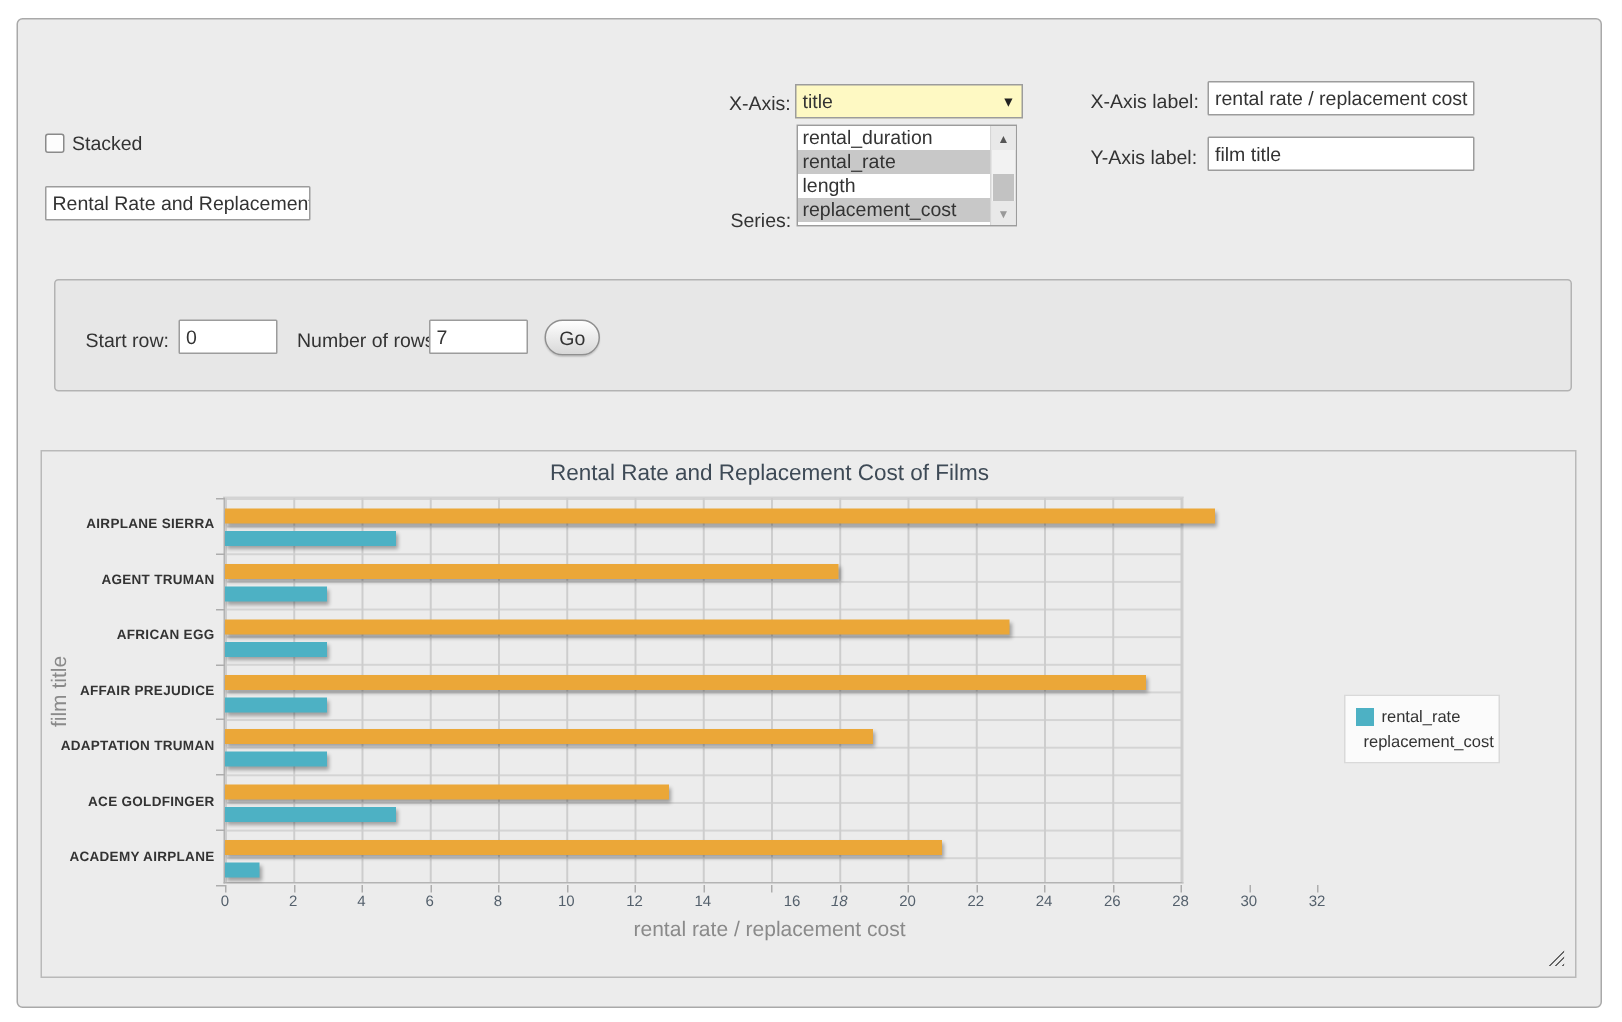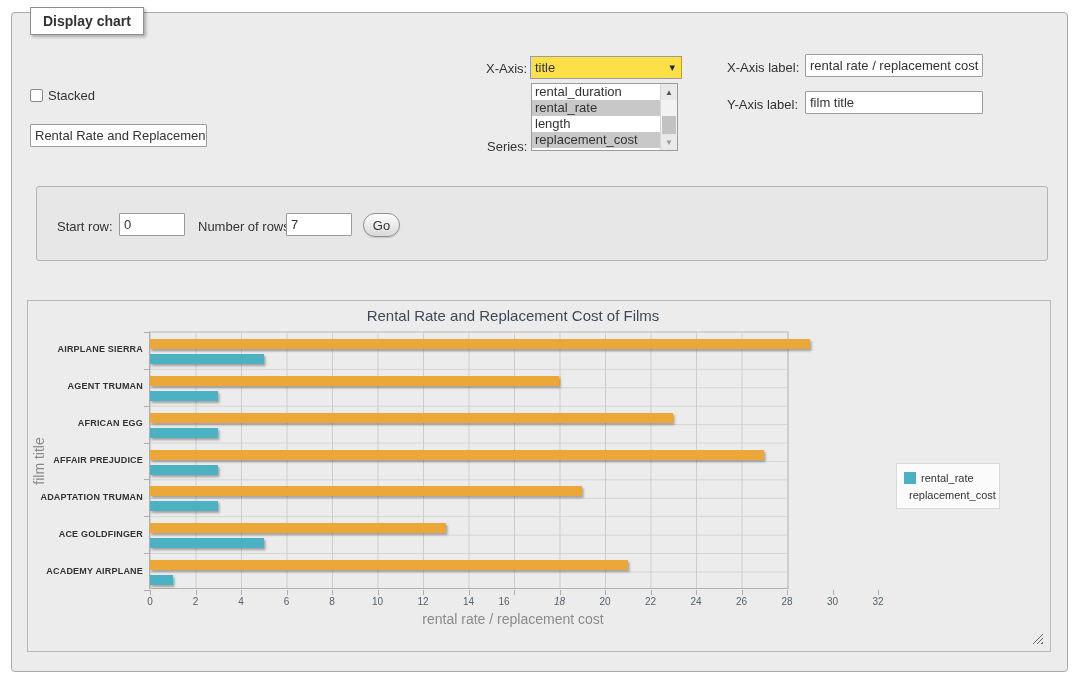--- a/index.html
+++ b/index.html
@@ -27,21 +27,21 @@
   .tbox { background:#fff; border:1px solid #9c9c9c; border-radius:1px; padding:3px 4px;
     font-size:13px; color:#333; white-space:nowrap; overflow:hidden; }
   .title-tbox { position:absolute; left:30px; top:124px; width:177px; height:23px; }
 
   .lbl { position:absolute; font-size:13px; color:#333; }
   .xaxis-lbl   { left:486px; top:61px; }
   .series-lbl  { left:487px; top:139px; }
   .xlabel-lbl  { left:727px; top:60px; }
   .ylabel-lbl  { left:727px; top:97px; }
 
-  .select { position:absolute; left:530px; top:56px; width:152px; height:23px; background:#fde047;
+  .select { position:absolute; left:530px; top:56px; width:152px; height:23px; background:#fef9c3;
     border:1px solid #9c9c9c; display:flex; align-items:center; padding:0 4px; }
   .select .sel-text { flex:1; }
   .select .arrow { font-size:11px; color:#222; margin-right:2px; }
 
   .listbox { position:absolute; left:531px; top:83px; width:147px; height:68px; background:#fff;
     border:1px solid #9c9c9c; display:flex; }
   .lb-opts { flex:1; overflow:hidden; }
   .lb-opt { height:16px; line-height:16px; padding-left:3px; font-size:13px; white-space:nowrap; }
   .lb-opt.selected { background:#c8c8c8; }
   .lb-scroll { width:17px; background:#f2f2f2; border-left:1px solid #d6d6d6; position:relative; }
@@ -97,21 +97,20 @@
   .legend-text { font-size:11px; color:#333; }
   .resize-handle { position:absolute; right:7px; bottom:7px; width:11px; height:11px;
     background:repeating-linear-gradient(135deg, transparent 0 2px, #666 2px 3px);
     clip-path:polygon(100% 0, 100% 100%, 0 100%); }
 </style>
 </head>
 <body>
 
 <div class="screen">
   <div class="fieldset"></div>
-  <div class="legend-box">Display chart</div>
 
 
   <div class="check-row">
     <span class="checkbox"></span>
     <span>Stacked</span>
   </div>
 
   <div class="tbox title-tbox">Rental Rate and Replacement Cost of Films</div>
 
   <div class="lbl xaxis-lbl">X-Axis:</div>
@@ -190,21 +189,21 @@
         <div class="xtick-label" style="left: 121.5px;">6</div>
         <div class="xtick" style="left: 182px;"></div>
         <div class="xtick-label" style="left: 167px;">8</div>
         <div class="xtick" style="left: 227.5px;"></div>
         <div class="xtick-label" style="left: 212.5px;">10</div>
         <div class="xtick" style="left: 273px;"></div>
         <div class="xtick-label" style="left: 258px;">12</div>
         <div class="xtick" style="left: 318.5px;"></div>
         <div class="xtick-label" style="left: 303.5px;">14</div>
         <div class="xtick" style="left: 364px;"></div>
-        <div class="xtick-label" style="left: 339px;">16</div>
+        <div class="xtick-label" style="left: 363px;">16</div>
         <div class="xtick" style="left: 409.5px;"></div>
         <div class="xtick-label" style="left: 394.5px; font-style: italic;">18</div>
         <div class="xtick" style="left: 455px;"></div>
         <div class="xtick-label" style="left: 440px;">20</div>
         <div class="xtick" style="left: 500.5px;"></div>
         <div class="xtick-label" style="left: 485.5px;">22</div>
         <div class="xtick" style="left: 546px;"></div>
         <div class="xtick-label" style="left: 531px;">24</div>
         <div class="xtick" style="left: 591.5px;"></div>
         <div class="xtick-label" style="left: 576.5px;">26</div>

